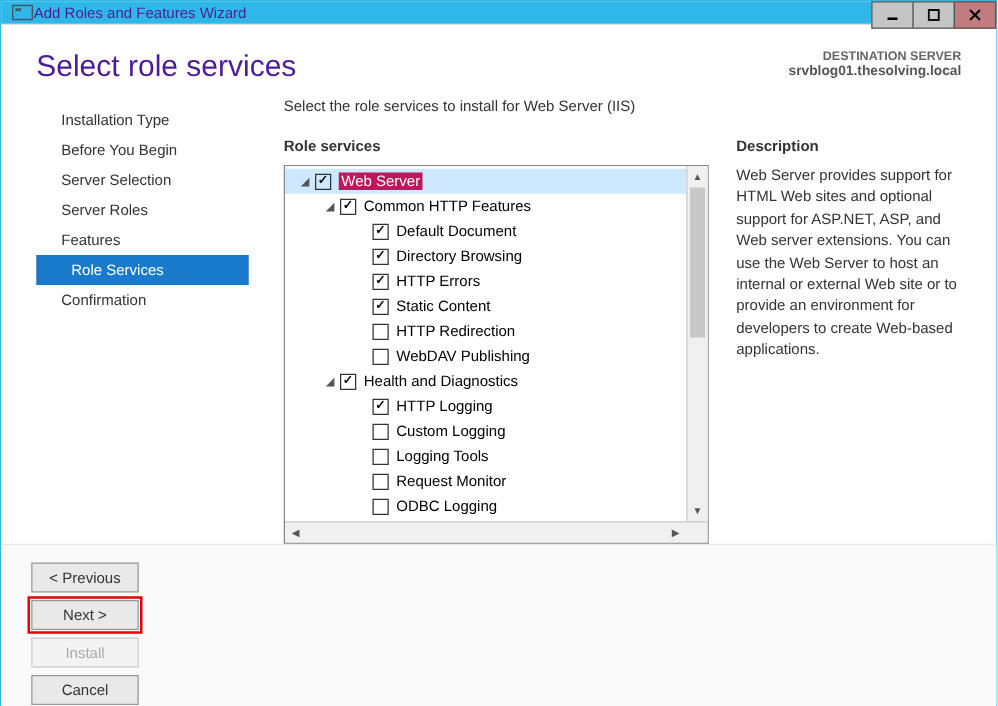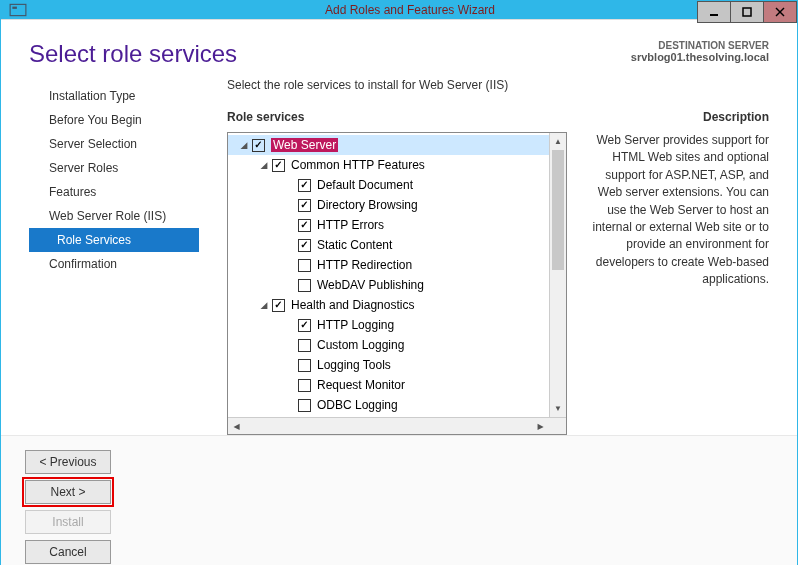--- a/index.html
+++ b/index.html
@@ -1,21 +1,21 @@
 <!DOCTYPE html>
 <html><head>
 <meta charset="utf-8">
 <style>
 * { box-sizing: border-box; margin: 0; padding: 0; font-family: "Segoe UI", Tahoma, sans-serif; }
 body { background: #fff; width: 798px; height: 565px; overflow: hidden; }
 
 .window { width: 798px; height: 565px; border: 1px solid #2fb7e8; display: flex; flex-direction: column; background: #fff; }
 
 .titlebar { height: 30px; background: #2fb7e8; display: flex; align-items: center; padding: 0 4px; position: relative; }
-.titlebar .title { flex: 1; text-align: center; font-size: 12px; color: #7f1d1d; }
+.titlebar .title { flex: 1; font-size: 12px; color: #4c1d95; }
 .titlebar .sysicons { position: absolute; right: 0; top: 0; display: flex; }
 .sysbtn { width: 34px; height: 22px; background: #c5c5c5; border: 1px solid #555; margin-left: -1px; display: flex; align-items: center; justify-content: center; font-size: 11px; font-family: Arial; cursor: default; }
 .sysbtn.close { background: #c27b7f; }
 .appicon { width: 18px; height: 18px; margin-left: 4px; }
 
 .content { flex: 1; display: flex; flex-direction: column; padding: 0; background: #fff; border-top: 1px solid #ddd; }
 
 .header-row { display: flex; justify-content: space-between; align-items: flex-start; padding: 20px 28px 10px 28px; }
 .page-title { font-size: 24px; font-weight: 300; color: #4c1d95; }
 .dest { text-align: right; font-size: 11px; color: #555; font-weight: bold; }
@@ -50,21 +50,21 @@
 .tree-row .exp { width: 12px; font-size: 9px; color: #555; text-align: center; margin-right: 2px; }
 .tree-row .cb { width: 13px; height: 13px; border: 1px solid #333; margin-right: 6px; display: flex; align-items: center; justify-content: center; font-size: 10px; line-height: 1; }
 .tree-row .cb.checked::after { content: "✓"; color: #000; font-weight: bold; }
 .tree-row .lbl { white-space: nowrap; }
 .tree-row.sel { background: #cde8ff; }
 .tree-row.sel .lbl { background: #be185d; color: #fff; padding: 0 2px; }
 .ind1 { padding-left: 10px; }
 .ind2 { padding-left: 30px; }
 .ind3 { padding-left: 56px; }
 
-.desc-col { flex: 1; font-size: 12px; color: #333; text-align: right; }
+.desc-col { flex: 1; font-size: 12px; color: #333; }
 .desc-text { line-height: 1.45; }
 
 .footer { padding: 14px 24px 16px; display: flex; justify-content: flex-end; gap: 6px; border-top: 1px solid #e8e8e8; background: #fafafa; flex-direction: column; }
 .btn { width: 86px; height: 24px; background: #e9e9e9; border: 1px solid #999; font-size: 12px; color: #333; cursor: default; display: flex; align-items: center; justify-content: center; }
 .btn.disabled { color: #aaa; border-color: #ccc; background: #f3f3f3; }
 .btn.highlighted { outline: 2px solid #e60000; outline-offset: 1px; }
 </style>
 </head>
 <body>
 
@@ -106,21 +106,20 @@
       </div>
     </div>
 
     <div class="body-row">
       <div class="nav" id="nav">
           <div class="nav-item">Installation Type</div>
           <div class="nav-item">Before You Begin</div>
           <div class="nav-item">Server Selection</div>
           <div class="nav-item">Server Roles</div>
           <div class="nav-item">Features</div>
-          <div class="nav-item">Web Server Role (IIS)</div>
           <div class="nav-item active sub">Role Services</div>
           <div class="nav-item">Confirmation</div>
         </div>
 
       <div class="main">
         <div class="instruction">Select the role services to install for Web Server (IIS)</div>
         <div class="cols">
           <div class="services-col">
             <div class="col-title">Role services</div>
             <div class="tree-wrap">

